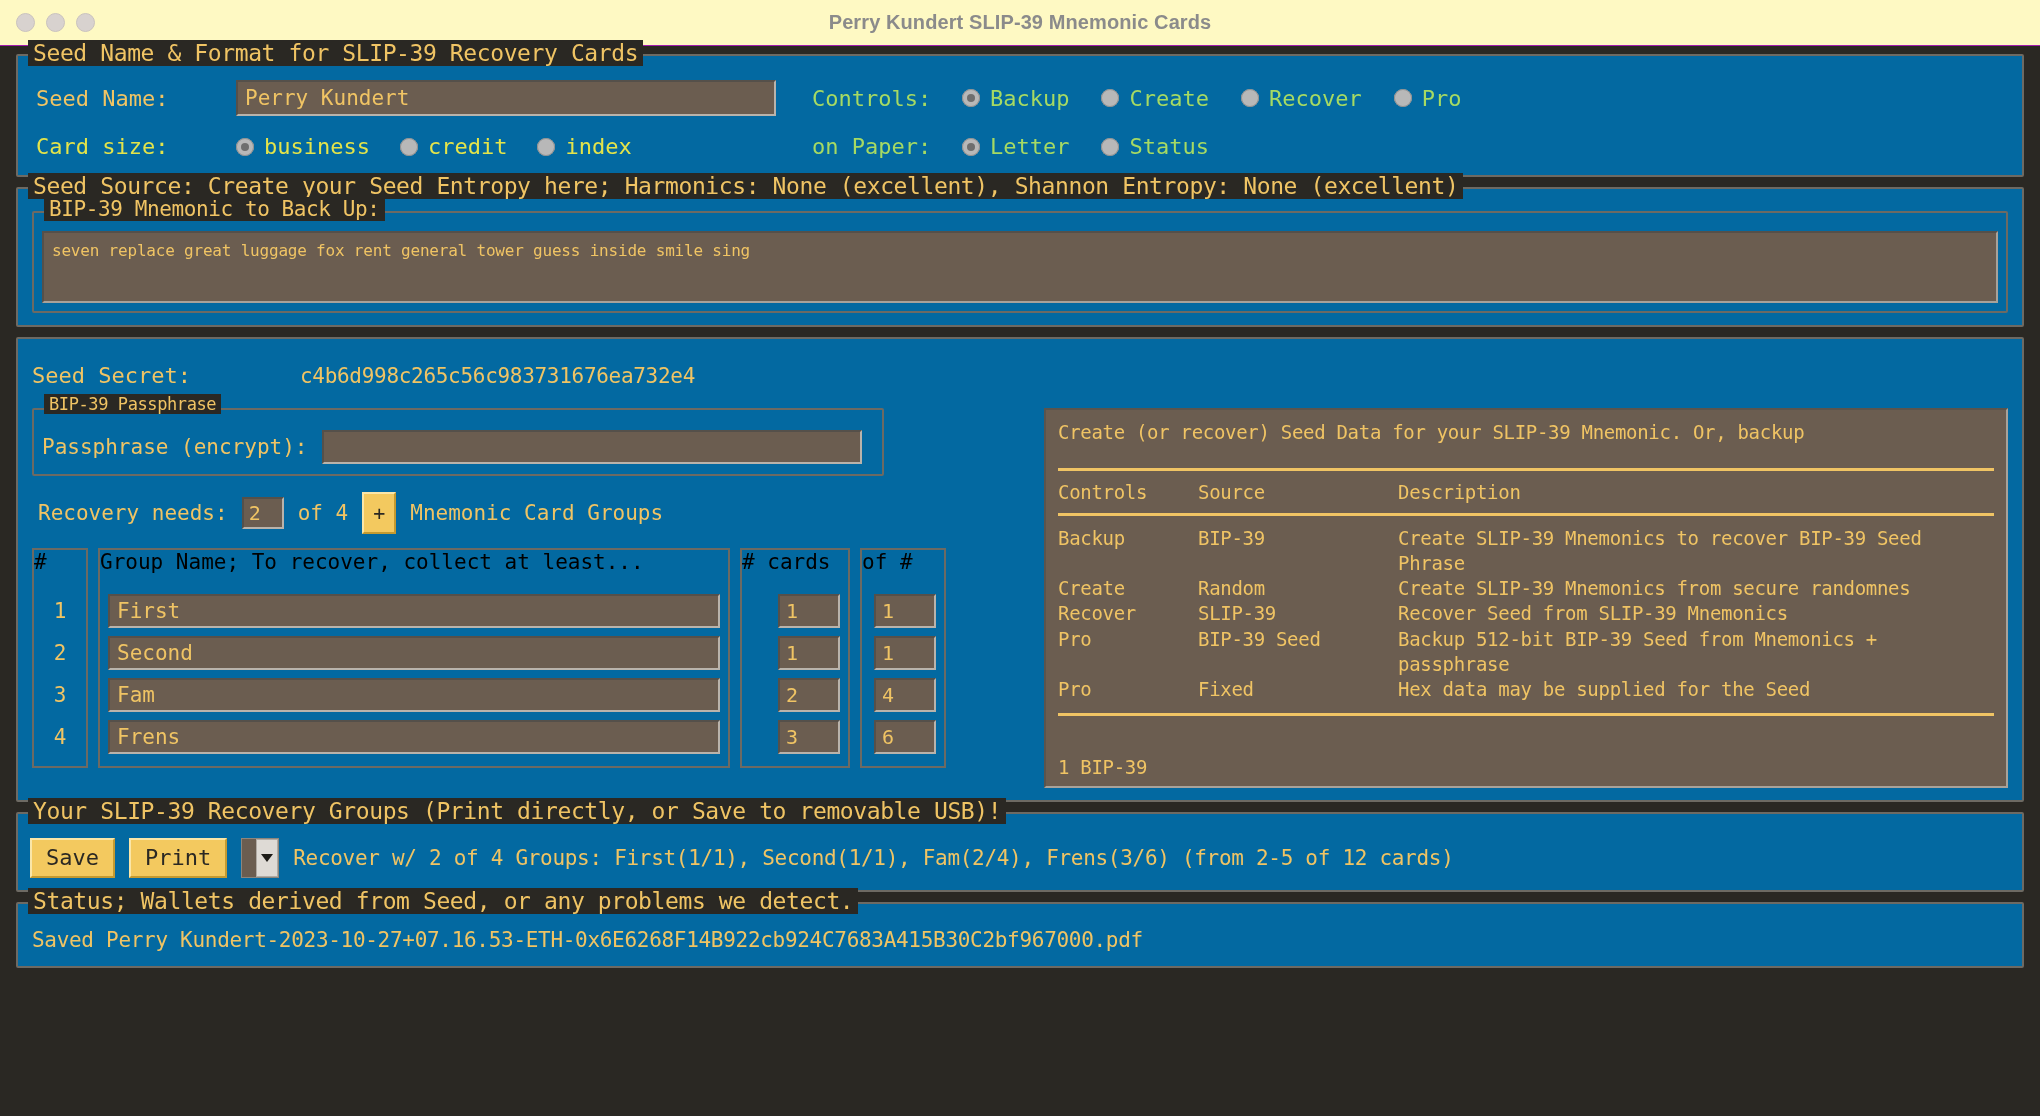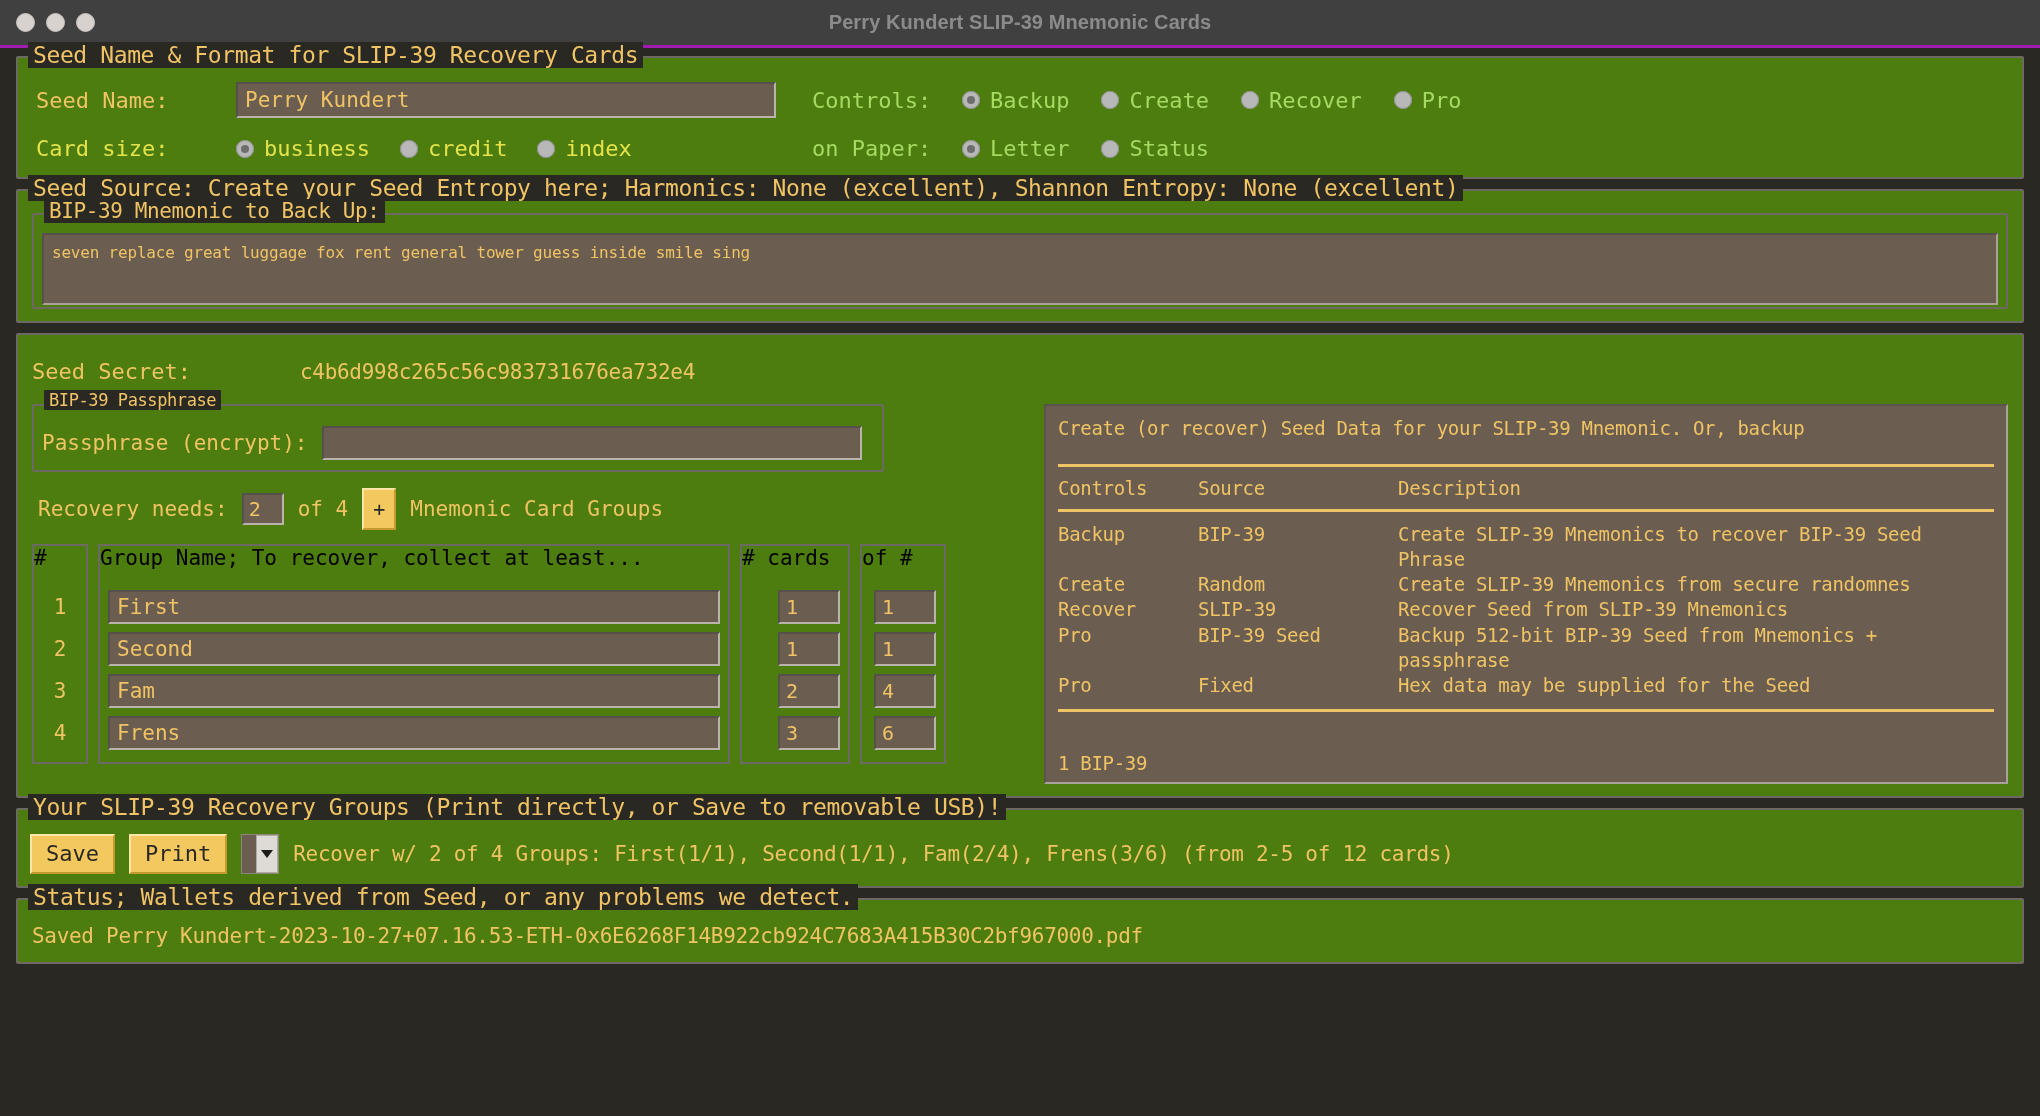--- a/index.html
+++ b/index.html
@@ -17,26 +17,26 @@
     width: 2040px;
     height: 1116px;
     position: relative;
     background: #2a2823;
     display: flex;
     flex-direction: column;
   }
   
   .titlebar {
     height: 45px;
-    background: #404040;
+    background: #fef9c3;
     display: flex;
     align-items: center;
     position: relative;
     flex: 0 0 auto;
-    border-bottom: 3px solid #a21caf;
+    border-bottom: 1px solid #a21caf;
   }
   .traffic {
     display: flex;
     gap: 11px;
     margin-left: 16px;
   }
   .dot {
     width: 17px;
     height: 17px;
     border-radius: 50%;
@@ -61,21 +61,21 @@
     box-sizing: border-box;
     display: flex;
     flex-direction: column;
   }
   
   .frame {
     position: relative;
     border: 2px solid #6d6a63;
     border-radius: 2px;
     margin-bottom: 10px;
-    background: #4d7c0f;
+    background: #0369a1;
     box-sizing: border-box;
   }
   .frame > .legend {
     position: absolute;
     top: -16px;
     left: 10px;
     background: #2a2823;
     padding: 0 5px;
     color: #f0c464;
     font-size: 23px;
@@ -349,21 +349,21 @@
         </div>
 
       </div>
     </div>
 
     <div class="frame">
       <span class="legend">Seed Source: Create your Seed Entropy here; Harmonics: None (excellent), Shannon Entropy: None (excellent)</span>
       <div class="frame-inner" style="padding:22px 14px 10px 14px;">
         <div class="frame" style="margin-bottom:2px">
           <span class="legend" style="font-size:21px">BIP-39 Mnemonic to Back Up:</span>
-          <div style="padding:18px 8px 2px 8px">
+          <div style="padding:18px 8px 8px 8px">
             <div class="mnemo-box">seven replace great luggage fox rent general tower guess inside smile sing</div>
           </div>
         </div>
       </div>
     </div>
 
     <div class="frame">
       <div class="frame-inner" style="padding:24px 14px 12px 14px;">
 
         <div class="secret-row">

